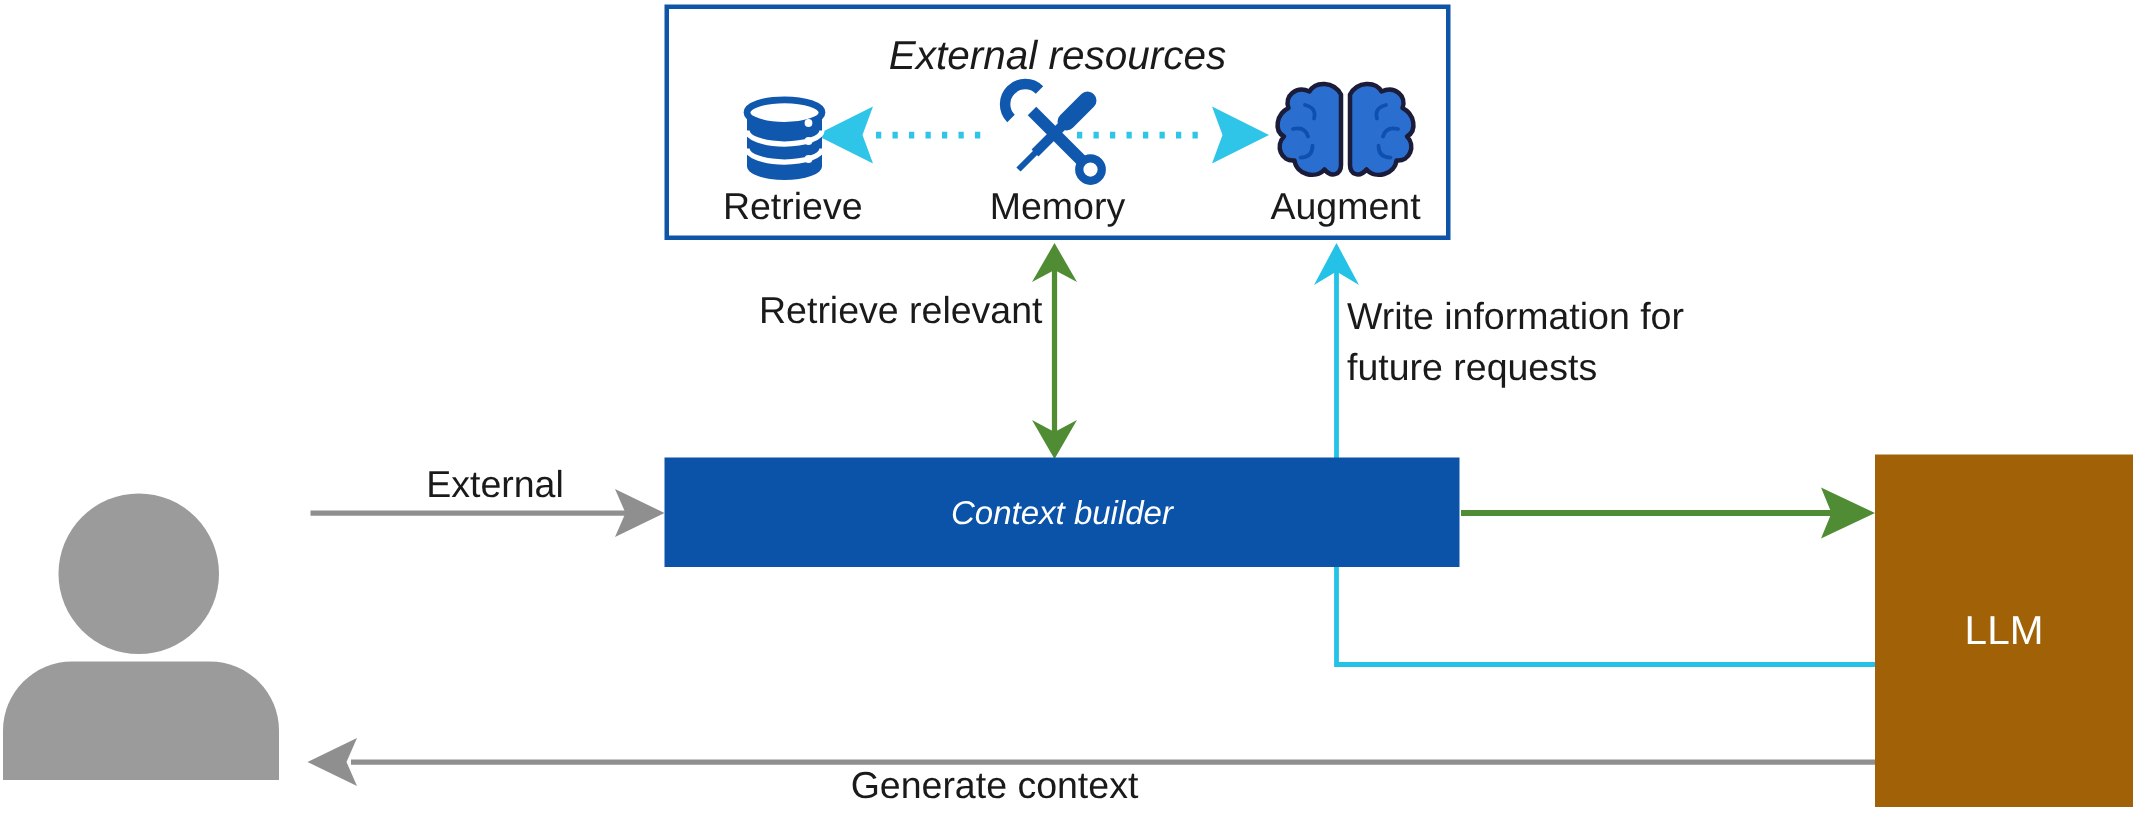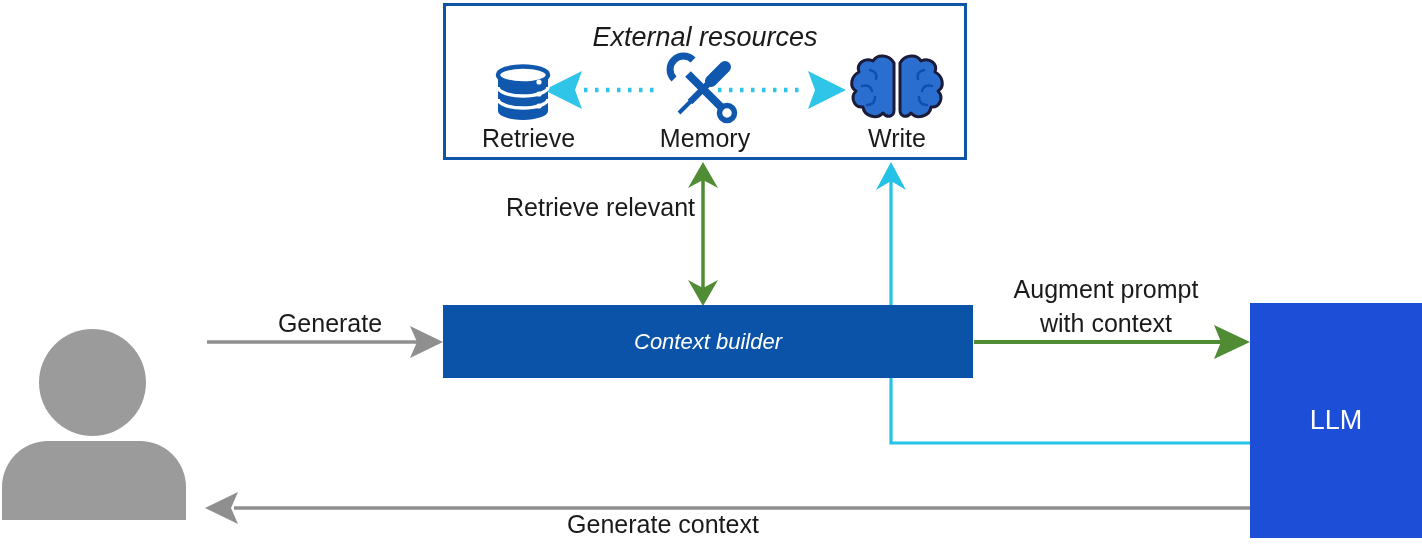--- a/index.html
+++ b/index.html
@@ -15,21 +15,21 @@
     left:443px;top:3px;width:524px;height:157px;
     background:#ffffff;border:3px solid #0e55a8;z-index:2;
   }
   .cb-box{
     left:443px;top:305px;width:530px;height:73px;
     background:#0b53a8;z-index:2;
   }
   .cb-box .node-label{color:#ffffff;font-size:22px;font-style:italic;}
   .llm-box{
     left:1250px;top:303px;width:172px;height:235px;
-    background:#1d4ed8;z-index:2;
+    background:#a16207;z-index:2;
   }
   .llm-box .node-label{color:#ffffff;font-size:27px;}
   .person{position:absolute;left:0;top:0;z-index:2;}
   .person-head{position:absolute;left:39px;top:329px;width:107px;height:107px;border-radius:50%;background:#9b9b9b;}
   .person-body{position:absolute;left:2px;top:441px;width:184px;height:79px;background:#9b9b9b;border-radius:46px 46px 0 0;}
   .label{position:absolute;z-index:4;font-size:25px;line-height:34px;white-space:nowrap;}
   .label span{display:block;}
   .ext-title{left:443px;top:20px;width:524px;text-align:center;font-style:italic;font-size:27px;z-index:4;}
   .lbl-knowledge{left:436px;top:121px;width:185px;text-align:center;}
   .lbl-tools{left:615px;top:121px;width:180px;text-align:center;}
@@ -113,29 +113,29 @@
         <path d="M894 63 C889 54 877 54 873 61 C864 57 856 64 859 72 C851 76 849 87 856 91 C850 97 854 108 863 107 C864 116 877 120 883 113 C888 119 894 116 894 110 Z" fill="#2a6fd0" stroke="#1b1b3a" stroke-width="3" stroke-linejoin="round"></path>
         <path d="M870 70 q8 2 6 9 M862 86 q8 -2 10 5 M875 97 q0 8 -8 8" fill="none" stroke="#0f4fae" stroke-width="2.5" stroke-linecap="round"></path>
       </g>
     </g>
   </svg>
 
   <div class="label ext-title">External resources</div>
 
   <div class="label lbl-knowledge">Retrieve</div>
   <div class="label lbl-tools">Memory</div>
-  <div class="label lbl-memory">Write</div>
+  <div class="label lbl-memory">Augment</div>
 
-  <div class="label lbl-request">Generate</div>
+  <div class="label lbl-request">External</div>
 
   <div class="label lbl-retrieve">
     <span>Retrieve relevant</span>
   </div>
 
+  <div class="label lbl-write">
+    <span>Write information for</span>
+    <span>future requests</span>
+  </div>
 
-  <div class="label lbl-augment">
-    <span>Augment prompt</span>
-    <span>with context</span>
-  </div>
 
   <div class="label lbl-generate">Generate context</div>
 
 </div>
 
 </body></html>

